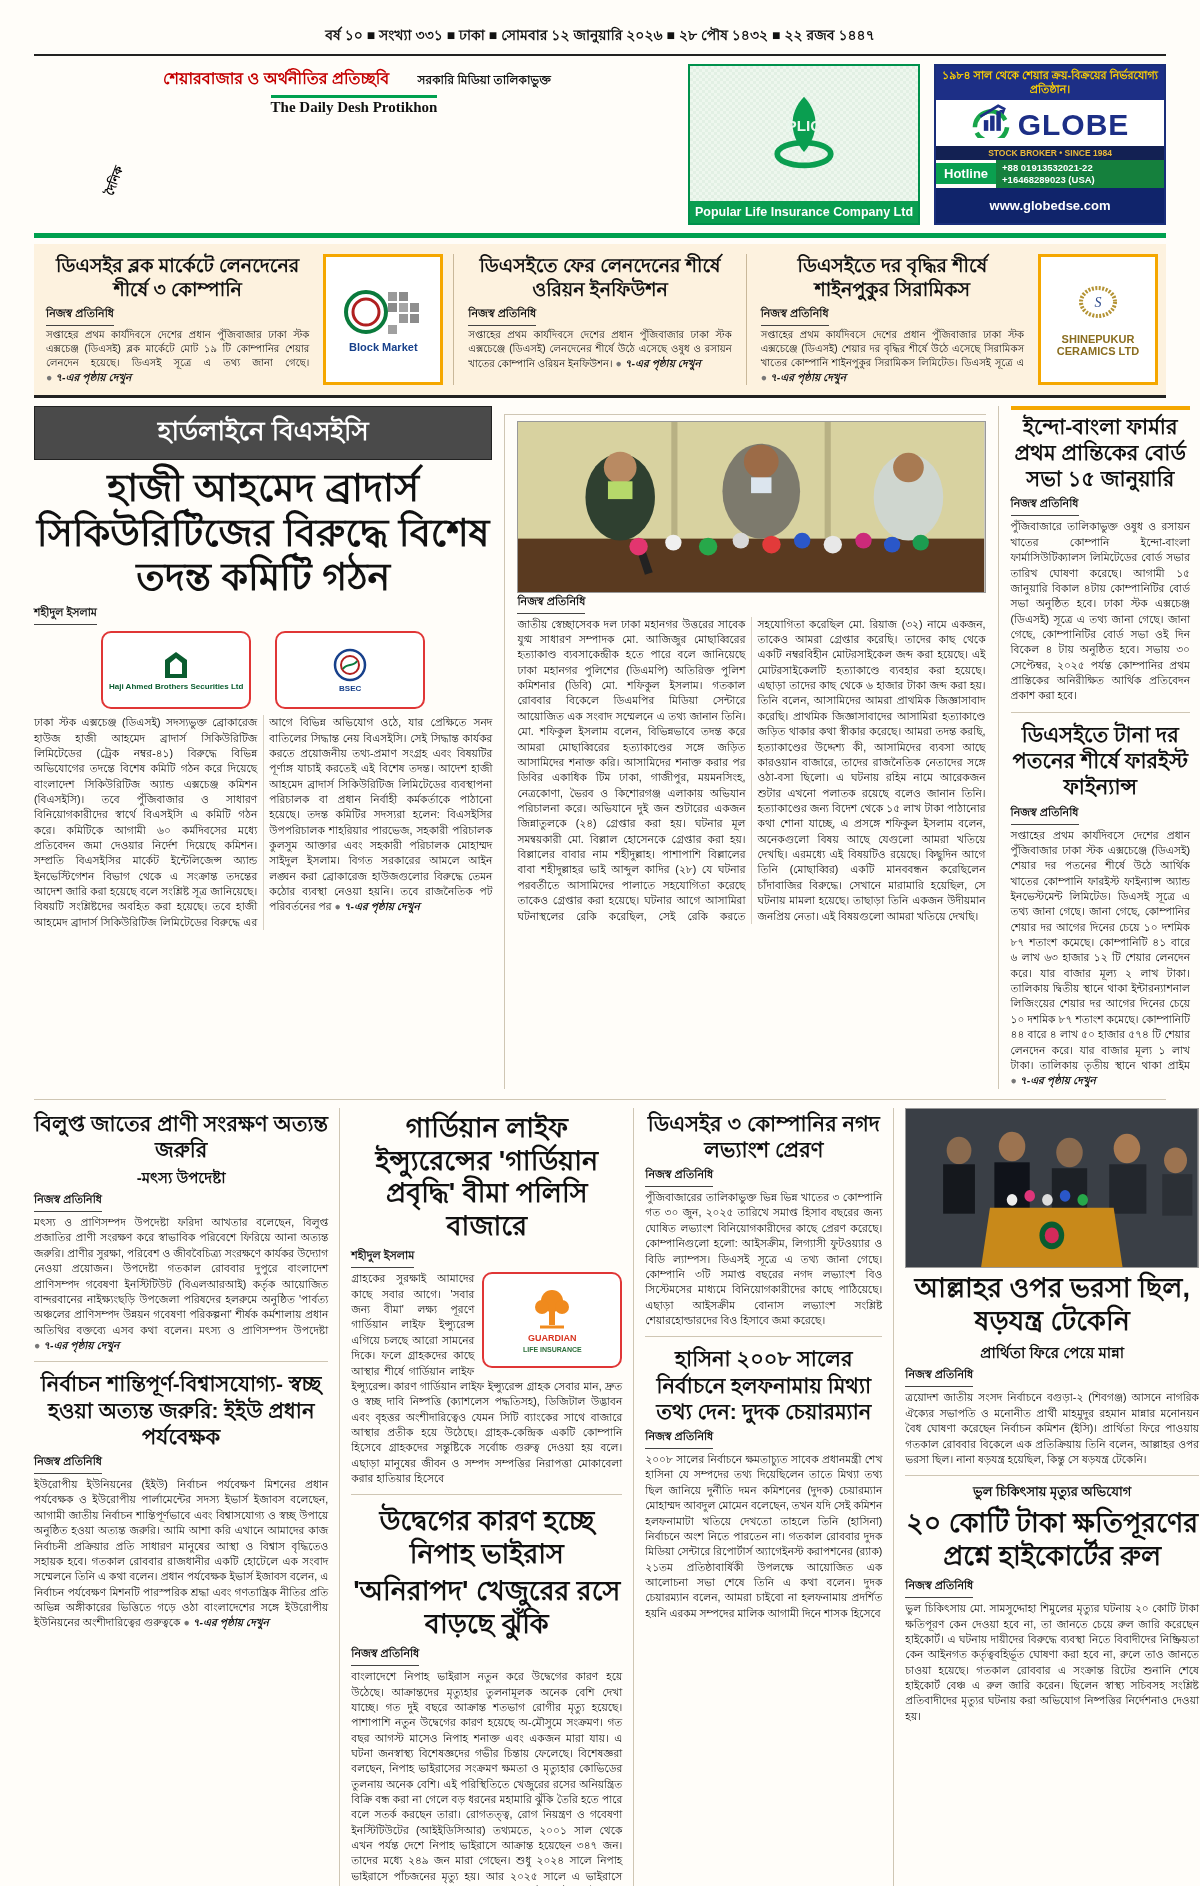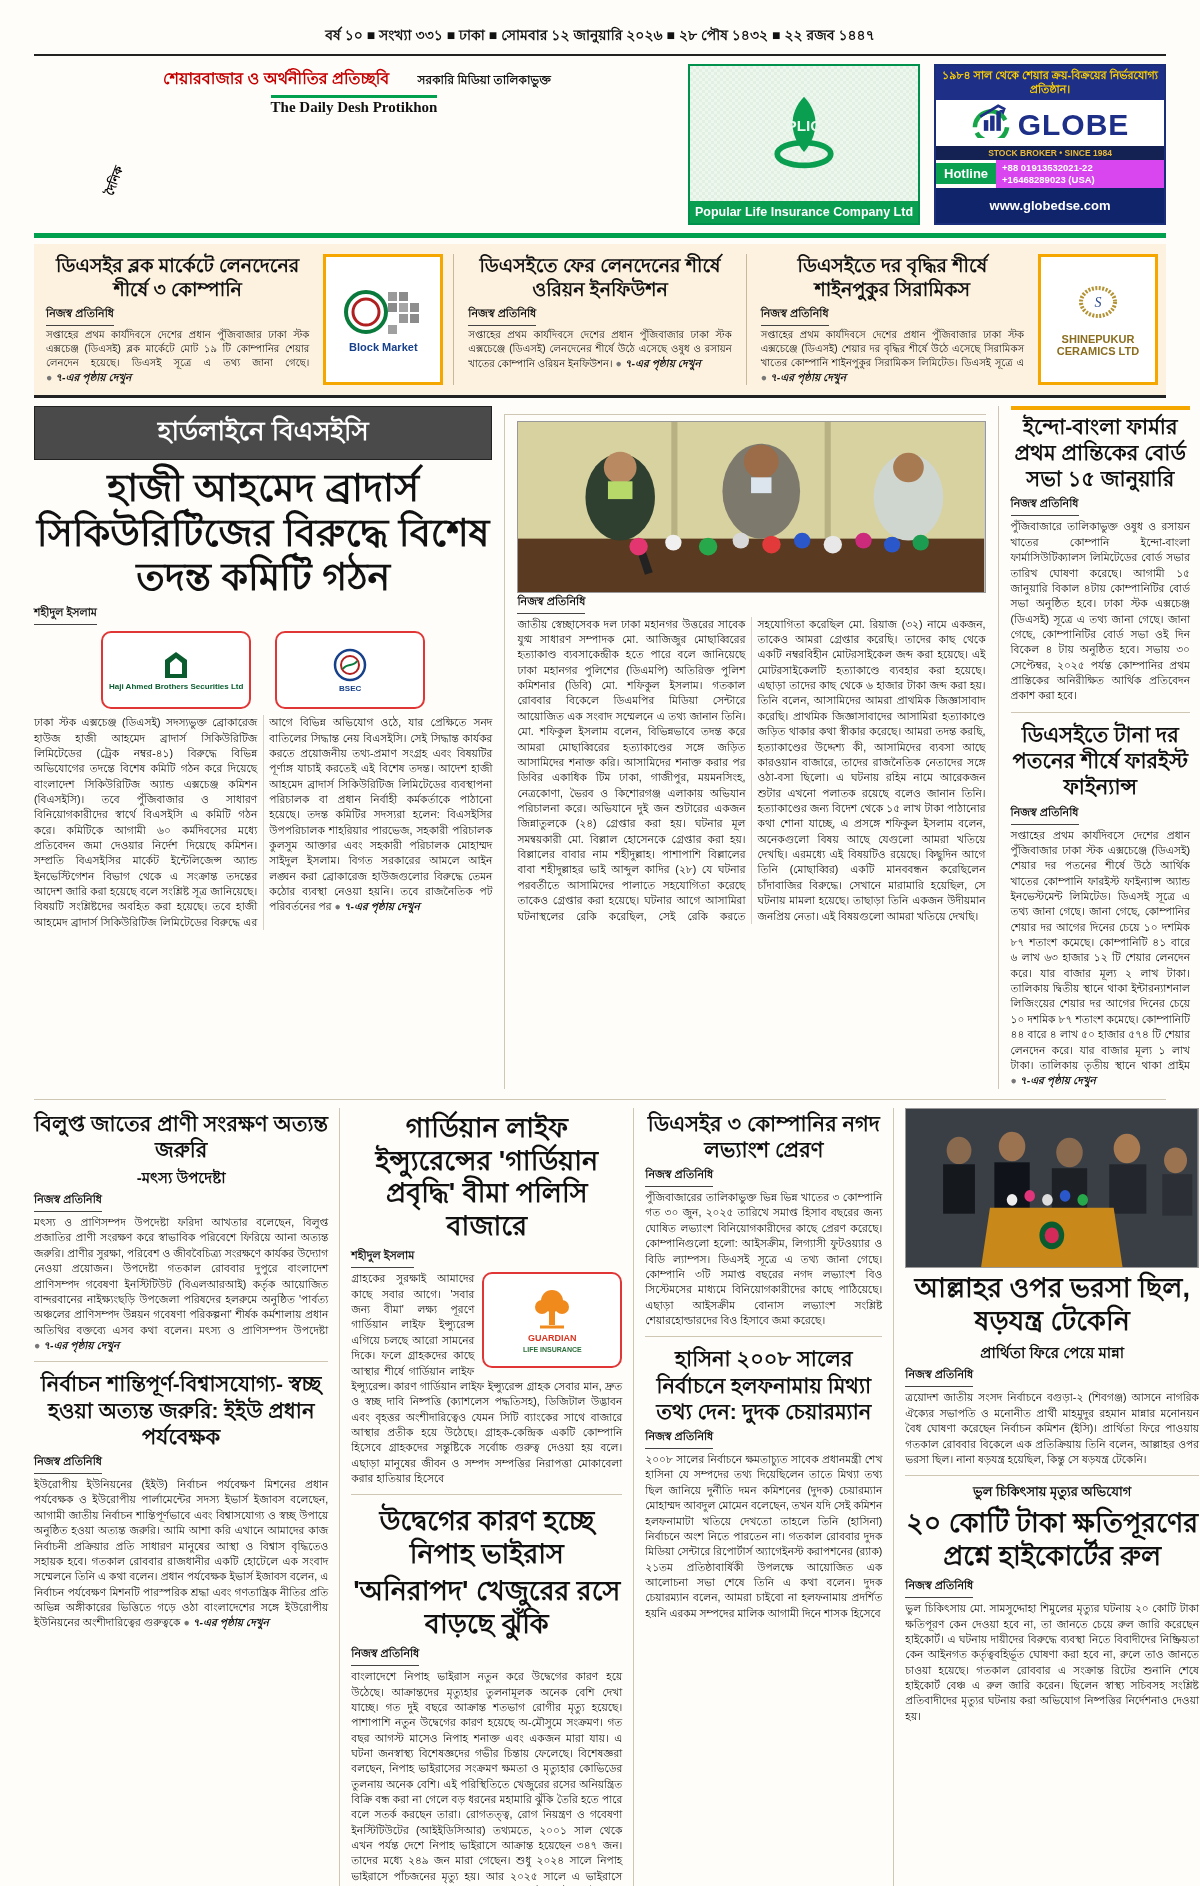--- a/index.html
+++ b/index.html
@@ -23,21 +23,21 @@
   .ad{flex:0 0 232px; border:2px solid var(--green); display:flex; flex-direction:column; overflow:hidden;}
   .ad-pl-body{flex:1; background:repeating-conic-gradient(#eef7ee 0 25%, #e2f0e4 0 50%) 0 0/6px 6px; display:flex; align-items:center; justify-content:center;}
   .ad-pl-band{background:#0a9e50; color:#fff; font-weight:800; font-size:12.5px; text-align:center; padding:4px 2px;}
   .ad-globe{flex:0 0 232px; border:2px solid var(--navy); display:flex; flex-direction:column; overflow:hidden;}
   .g-top{background:#1d2f86; color:#ffd200; font-size:11px; font-weight:700; text-align:center; padding:3px 4px; line-height:1.25;}
   .g-mid{background:#fff; display:flex; align-items:flex-end; justify-content:center; gap:7px; padding:4px 2px;}
   .g-word{color:#1d2f86; font-size:30px; font-weight:900; letter-spacing:1px;}
   .g-sub{background:#132153; color:#e9b93c; font-size:8.5px; font-weight:700; text-align:center; padding:2px 0;}
   .g-hot{display:flex; align-items:center;}
   .g-hot-label{background:#0aa04f; color:#fff; font-weight:800; font-size:13px; padding:3px 8px;}
-  .g-hot-nums{background:#d946ef; color:#fff; font-size:9.5px; font-weight:700; padding:2px 6px; line-height:1.3; flex:1;}
+  .g-hot-nums{background:#15803d; color:#fff; font-size:9.5px; font-weight:700; padding:2px 6px; line-height:1.3; flex:1;}
   .g-site{background:#10246b; color:#fff; text-align:center; font-weight:800; font-size:13px; padding:10px 0;}
   .rule-teal{height:5px; background:var(--teal); margin:4px 0 0;}
 
   
   .briefs{background:var(--cream); display:flex; gap:10px; padding:10px 8px; margin-top:6px; border-bottom:3px solid #222;}
   .brief{flex:1.25; padding:0 4px;}
   .brief h3{font-size:19px; font-weight:800; text-align:center; line-height:1.25; margin-bottom:3px;}
   .brief .byline{margin:2px 0;}
   .brief p{font-size:10px; text-align:justify; line-height:1.4;}
   .brief-img{flex:0 0 120px; background:#fff; border:3px solid var(--orange); display:flex; flex-direction:column; align-items:center; justify-content:center; gap:3px; padding:4px;}

